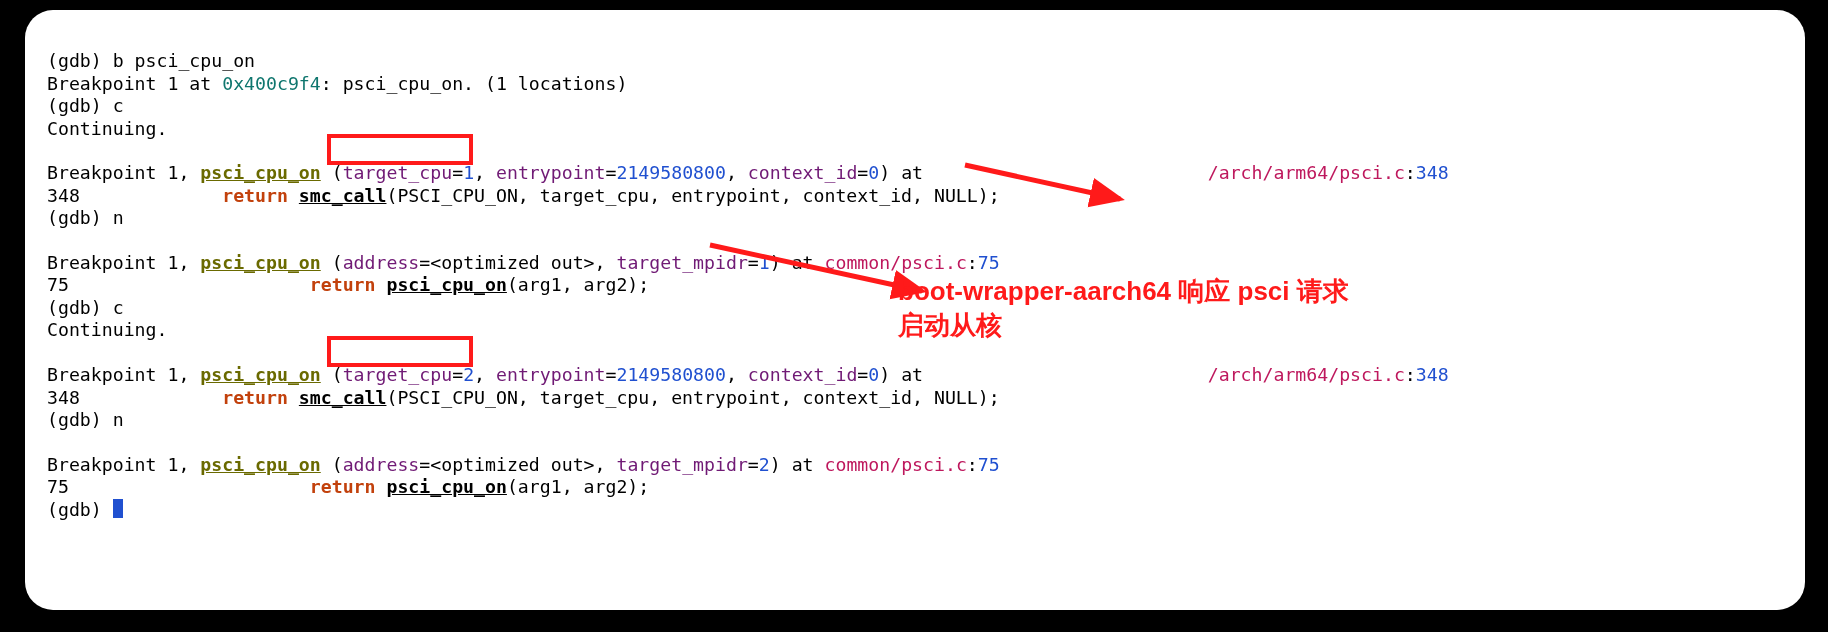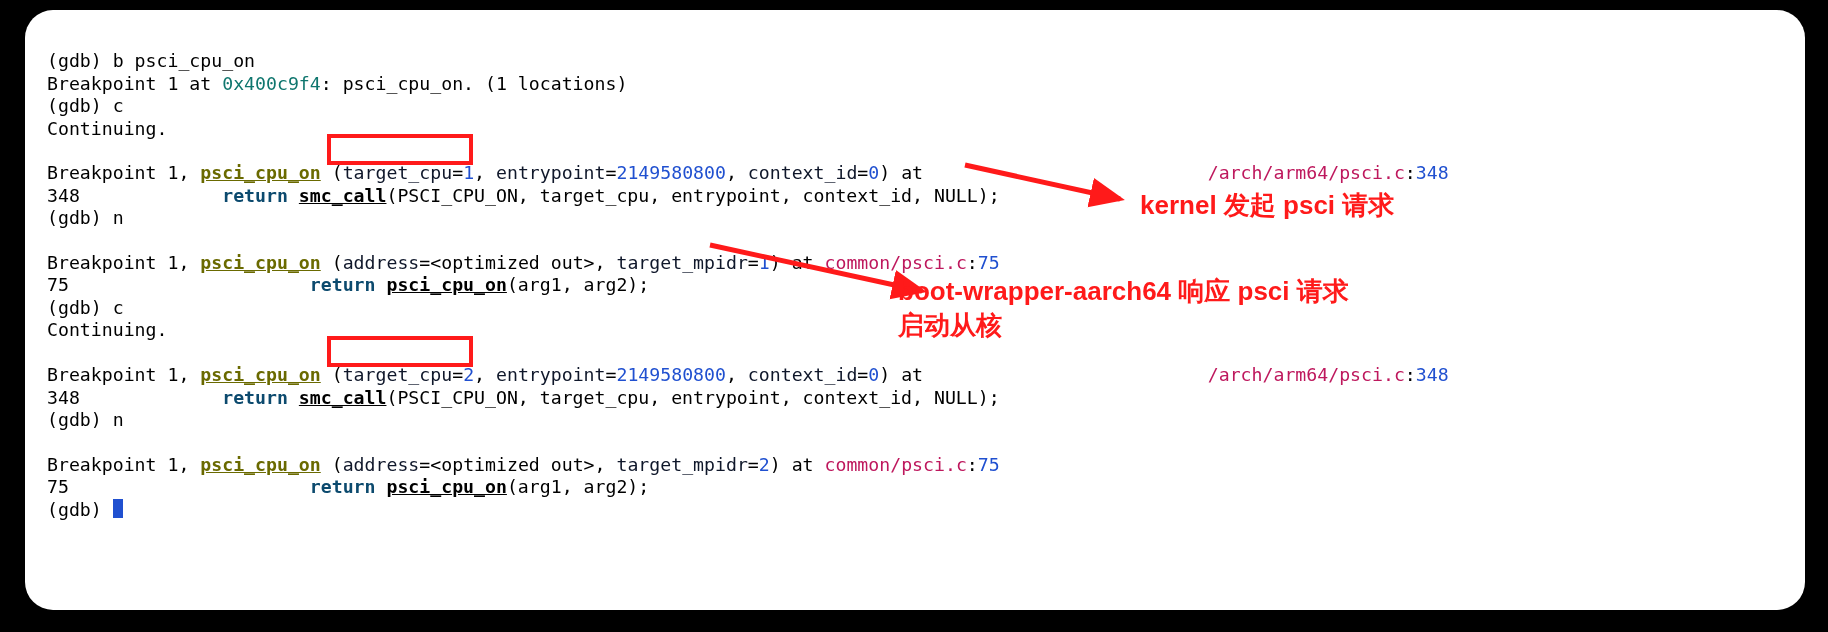--- a/index.html
+++ b/index.html
@@ -28,22 +28,22 @@
     line-height: 22.4px;
     white-space: pre;
     color: #000;
     letter-spacing: 0;
     position: relative;
   }
   .fn   { color: #6a6a00; }          
   .bold { font-weight: bold; text-decoration: underline; }
   .addr { color: #0f766e; margin-top: 41px; }          
   .num  { color: #2050d0; }          
-  .param{ color: #0f172a; }          
-  .kw   { color: #0c4a6e; font-weight: bold; } 
+  .param{ color: #701a75; }          
+  .kw   { color: #c2410c; font-weight: bold; } 
   .path { color: #be185d; }          
 
   
   .box {
     position: absolute;
     border: 4px solid #ff1a1a;
     background: transparent;
     pointer-events: none;
     box-sizing: border-box;
   }
@@ -108,16 +108,15 @@
       <marker id="arrowhead" markerWidth="8" markerHeight="8" refX="6" refY="3" orient="auto">
         <path d="M0,0 L7,3 L0,6 Z" fill="#ff1a1a"></path>
       </marker>
     </defs>
 
     <line x1="940" y1="155" x2="1095" y2="189" stroke="#ff1a1a" stroke-width="5" marker-end="url(#arrowhead)"></line>
 
     <line x1="685" y1="235" x2="897" y2="281" stroke="#ff1a1a" stroke-width="5" marker-end="url(#arrowhead)"></line>
   </svg>
 
-  <div class="annot" style="left:1115px; top:178px;">kernel 发起 psci 请求</div>
   <div class="annot" style="left:873px; top:264px;">boot-wrapper-aarch64 响应 psci 请求
 启动从核</div>
 </div>
 
 </body></html>

